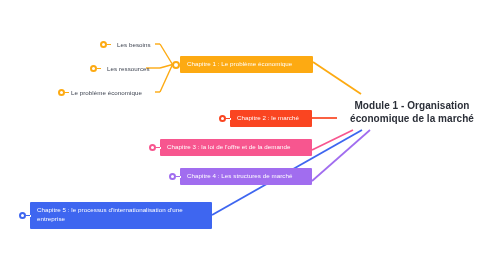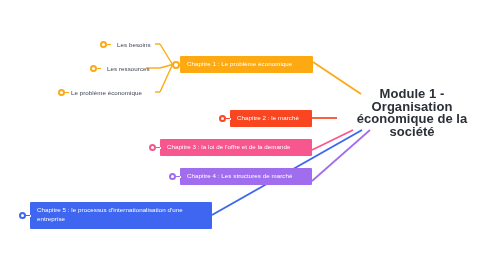--- a/index.html
+++ b/index.html
@@ -26,24 +26,24 @@
     top: 0;
     width: 486px;
     height: 270px;
     pointer-events: none;
   }
 
   
   .root-title {
     position: absolute;
     left: 341px;
-    top: 88px;
+    top: 100px;
     width: 142px;
     color: #2b2f38;
-    font-size: 13px;
+    font-size: 10px;
     font-weight: bold;
     line-height: 12.5px;
     letter-spacing: 0.05px;
     text-align: center;
   }
 
   
   .node {
     position: absolute;
     box-sizing: border-box;
@@ -150,21 +150,21 @@
 
     <path d="M 313 62 L 361 94" stroke="#FDAA12" stroke-width="1.7" fill="none"></path>
     <path d="M 312 118 L 337 118" stroke="#FA4521" stroke-width="1.7" fill="none"></path>
     <path d="M 312 150 L 353 130" stroke="#F7568F" stroke-width="1.7" fill="none"></path>
     <path d="M 312 181 L 370 130" stroke="#A16DEF" stroke-width="1.7" fill="none"></path>
     <path d="M 212 215 L 362 130" stroke="#3E66F0" stroke-width="1.9" fill="none"></path>
   </svg>
 
   <div class="root-title">
     <div>Module 1 - Organisation</div>
-    <div>économique de la société</div>
+    <div>économique de la marché</div>
   </div>
 
   <div class="junction" id="junction-ch1"></div>
 
   <div class="node" id="node-ch1">
     <span>Chapitre 1 : Le problème économique</span>
   </div>
 
   <div class="node" id="node-ch2">
     <span>Chapitre 2 : le marché</span>

